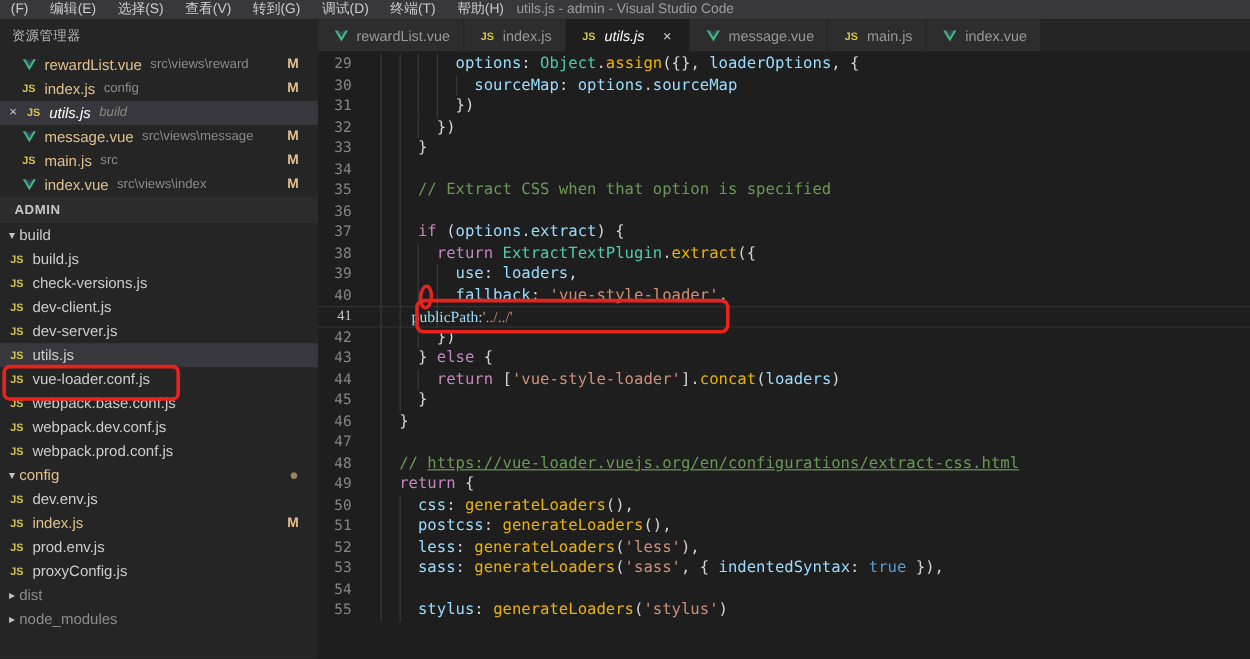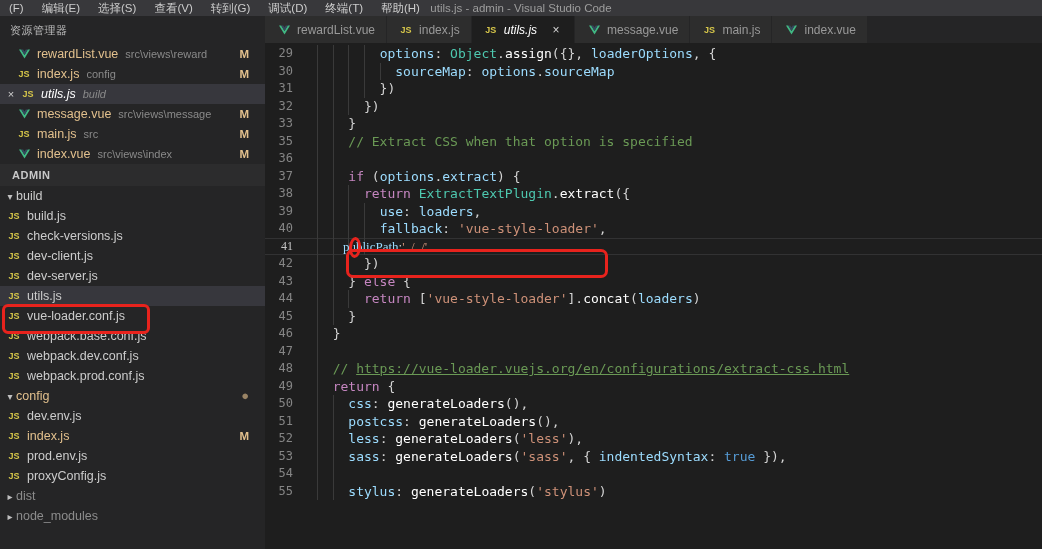--- a/index.html
+++ b/index.html
@@ -67,21 +67,21 @@
   .editor { position:relative; height:476px; flex:none; overflow:hidden;
     background:#1e1e1e; padding-top:2px;
     font-family:"DejaVu Sans Mono", monospace; font-size:13px; }
   .crow { position:relative; height:17.5px; line-height:17.5px; white-space:pre; }
   .crow.cur { box-shadow: inset 0 1px 0 #323233, inset 0 -1px 0 #323233; font-family: Liberation Serif, serif; }
   .ln { position:absolute; left:0; top:0; width:28px; text-align:right;
     color:#858585; font-size:12px; }
   .crow.cur .ln { color:#c6c6c6; }
   .ctext { position:absolute; left:52px; top:0; }
   .guide { position:absolute; top:0; bottom:0; width:1px; background:#3a3a3a; }
-  .pl{color:#d4d4d4} .pn{color:#9cdcfe} .cl{color:#4ec9b0} .fn{color:#ffffff}
+  .pl{color:#d4d4d4} .pn{color:#9cdcfe} .cl{color:#4ec9b0} .fn{color:#eab308}
   .kw{color:#c586c0} .str{color:#ce9178} .cm{color:#6a9955} .kb{color:#569cd6}
   .lnk{color:#6a9955; text-decoration:underline}
 
   
   .panel { height:30px; flex:none; background:#1e1e1e; border-top:1px solid #2b2b2b;
     display:flex; align-items:center; padding-left:18px;margin-top:44px; }
   .ptab { font-size:12px; color:#969696; margin-right:26px; padding:5px 2px 4px 2px;
     cursor:pointer; letter-spacing:0.5px; }
   .ptab.active { color:#e7e7e7; border-bottom:1px solid #cccccc; }
 
@@ -287,20 +287,21 @@
             </span>
             <span class="tab-label">index.vue</span>
           </div>
         </div>
       <div class="editor" id="editor">
           <div class="crow"><div class="guide" style="left: 52px;"></div><div class="guide" style="left: 67.66px;"></div><div class="guide" style="left: 83.32px;"></div><div class="guide" style="left: 98.98px;"></div><span class="ln">29</span><span class="ctext"><span class="pl">        </span><span class="pn">options</span><span class="pl">: </span><span class="cl">Object</span><span class="pl">.</span><span class="fn">assign</span><span class="pl">({}, </span><span class="pn">loaderOptions</span><span class="pl">, {</span></span></div>
           <div class="crow"><div class="guide" style="left: 52px;"></div><div class="guide" style="left: 67.66px;"></div><div class="guide" style="left: 83.32px;"></div><div class="guide" style="left: 98.98px;"></div><div class="guide" style="left: 114.64px;"></div><span class="ln">30</span><span class="ctext"><span class="pl">          </span><span class="pn">sourceMap</span><span class="pl">: </span><span class="pn">options</span><span class="pl">.</span><span class="pn">sourceMap</span></span></div>
           <div class="crow"><div class="guide" style="left: 52px;"></div><div class="guide" style="left: 67.66px;"></div><div class="guide" style="left: 83.32px;"></div><div class="guide" style="left: 98.98px;"></div><span class="ln">31</span><span class="ctext"><span class="pl">        })</span></span></div>
           <div class="crow"><div class="guide" style="left: 52px;"></div><div class="guide" style="left: 67.66px;"></div><div class="guide" style="left: 83.32px;"></div><span class="ln">32</span><span class="ctext"><span class="pl">      })</span></span></div>
           <div class="crow"><div class="guide" style="left: 52px;"></div><div class="guide" style="left: 67.66px;"></div><span class="ln">33</span><span class="ctext"><span class="pl">    }</span></span></div>
+          <div class="crow"><div class="guide" style="left: 52px;"></div><div class="guide" style="left: 67.66px;"></div><span class="ln">34</span><span class="ctext"></span></div>
           <div class="crow"><div class="guide" style="left: 52px;"></div><div class="guide" style="left: 67.66px;"></div><span class="ln">35</span><span class="ctext"><span class="cm">    // Extract CSS when that option is specified</span></span></div>
           <div class="crow"><div class="guide" style="left: 52px;"></div><div class="guide" style="left: 67.66px;"></div><span class="ln">36</span></div>
           <div class="crow"><div class="guide" style="left: 52px;"></div><div class="guide" style="left: 67.66px;"></div><span class="ln">37</span><span class="ctext"><span class="pl">    </span><span class="kw">if</span><span class="pl"> (</span><span class="pn">options</span><span class="pl">.</span><span class="pn">extract</span><span class="pl">) {</span></span></div>
           <div class="crow"><div class="guide" style="left: 52px;"></div><div class="guide" style="left: 67.66px;"></div><div class="guide" style="left: 83.32px;"></div><span class="ln">38</span><span class="ctext"><span class="pl">      </span><span class="kw">return</span><span class="pl"> </span><span class="cl">ExtractTextPlugin</span><span class="pl">.</span><span class="fn">extract</span><span class="pl">({</span></span></div>
           <div class="crow"><div class="guide" style="left: 52px;"></div><div class="guide" style="left: 67.66px;"></div><div class="guide" style="left: 83.32px;"></div><div class="guide" style="left: 98.98px;"></div><span class="ln">39</span><span class="ctext"><span class="pl">        </span><span class="pn">use</span><span class="pl">: </span><span class="pn">loaders</span><span class="pl">,</span></span></div>
           <div class="crow"><div class="guide" style="left: 52px;"></div><div class="guide" style="left: 67.66px;"></div><div class="guide" style="left: 83.32px;"></div><div class="guide" style="left: 98.98px;"></div><span class="ln">40</span><span class="ctext"><span class="pl">        </span><span class="pn">fallback</span><span class="pl">: </span><span class="str">'vue-style-loader'</span><span class="pl">,</span></span></div>
           <div class="crow cur"><div class="guide" style="left: 52px;"></div><div class="guide" style="left: 67.66px;"></div><div class="guide" style="left: 83.32px;"></div><div class="guide" style="left: 98.98px;"></div><span class="ln">41</span><span class="ctext"><span class="pl">        </span><span class="pn">publicPath</span><span class="pl">:</span><span class="str">'../../'</span></span></div>
           <div class="crow"><div class="guide" style="left: 52px;"></div><div class="guide" style="left: 67.66px;"></div><div class="guide" style="left: 83.32px;"></div><span class="ln">42</span><span class="ctext"><span class="pl">      })</span></span></div>
           <div class="crow"><div class="guide" style="left: 52px;"></div><div class="guide" style="left: 67.66px;"></div><span class="ln">43</span><span class="ctext"><span class="pl">    } </span><span class="kw">else</span><span class="pl"> {</span></span></div>
           <div class="crow"><div class="guide" style="left: 52px;"></div><div class="guide" style="left: 67.66px;"></div><div class="guide" style="left: 83.32px;"></div><span class="ln">44</span><span class="ctext"><span class="pl">      </span><span class="kw">return</span><span class="pl"> [</span><span class="str">'vue-style-loader'</span><span class="pl">].</span><span class="fn">concat</span><span class="pl">(</span><span class="pn">loaders</span><span class="pl">)</span></span></div>

